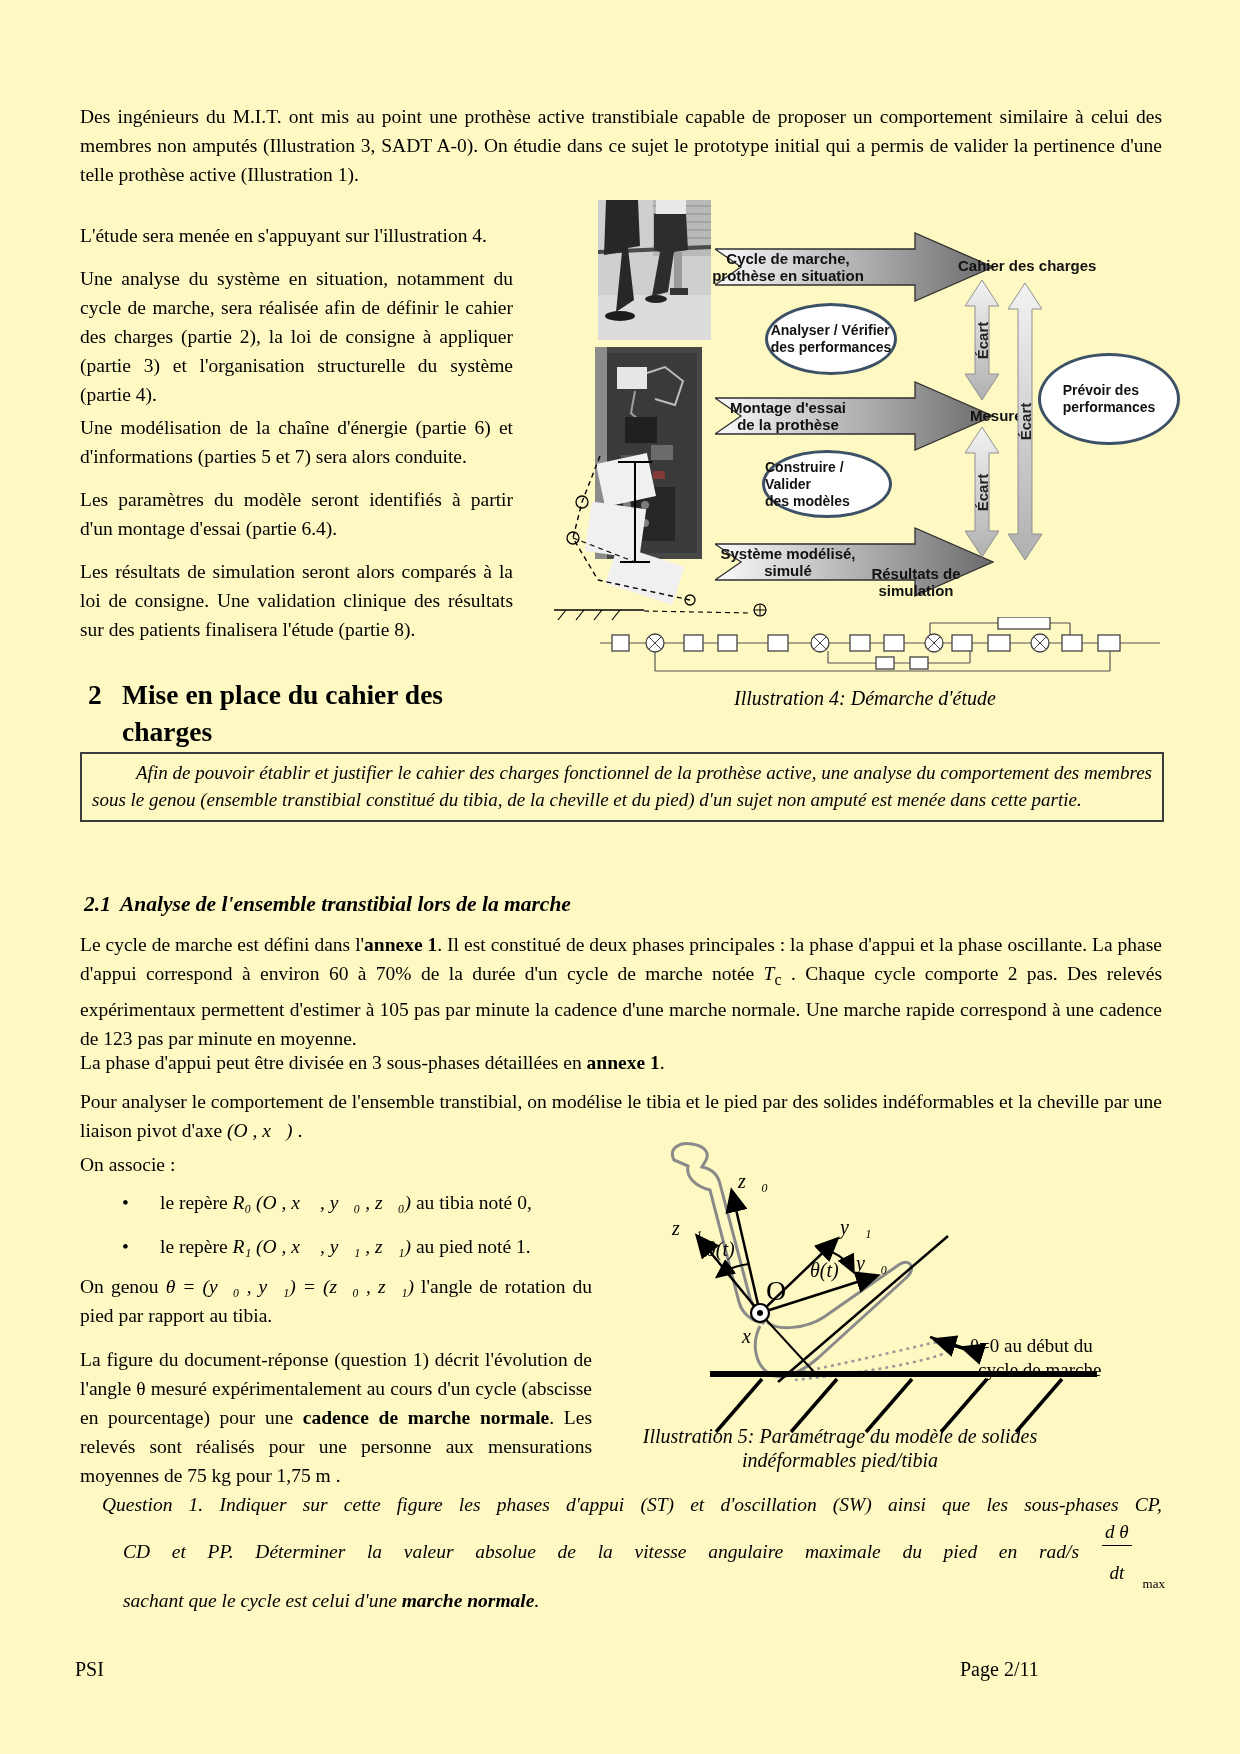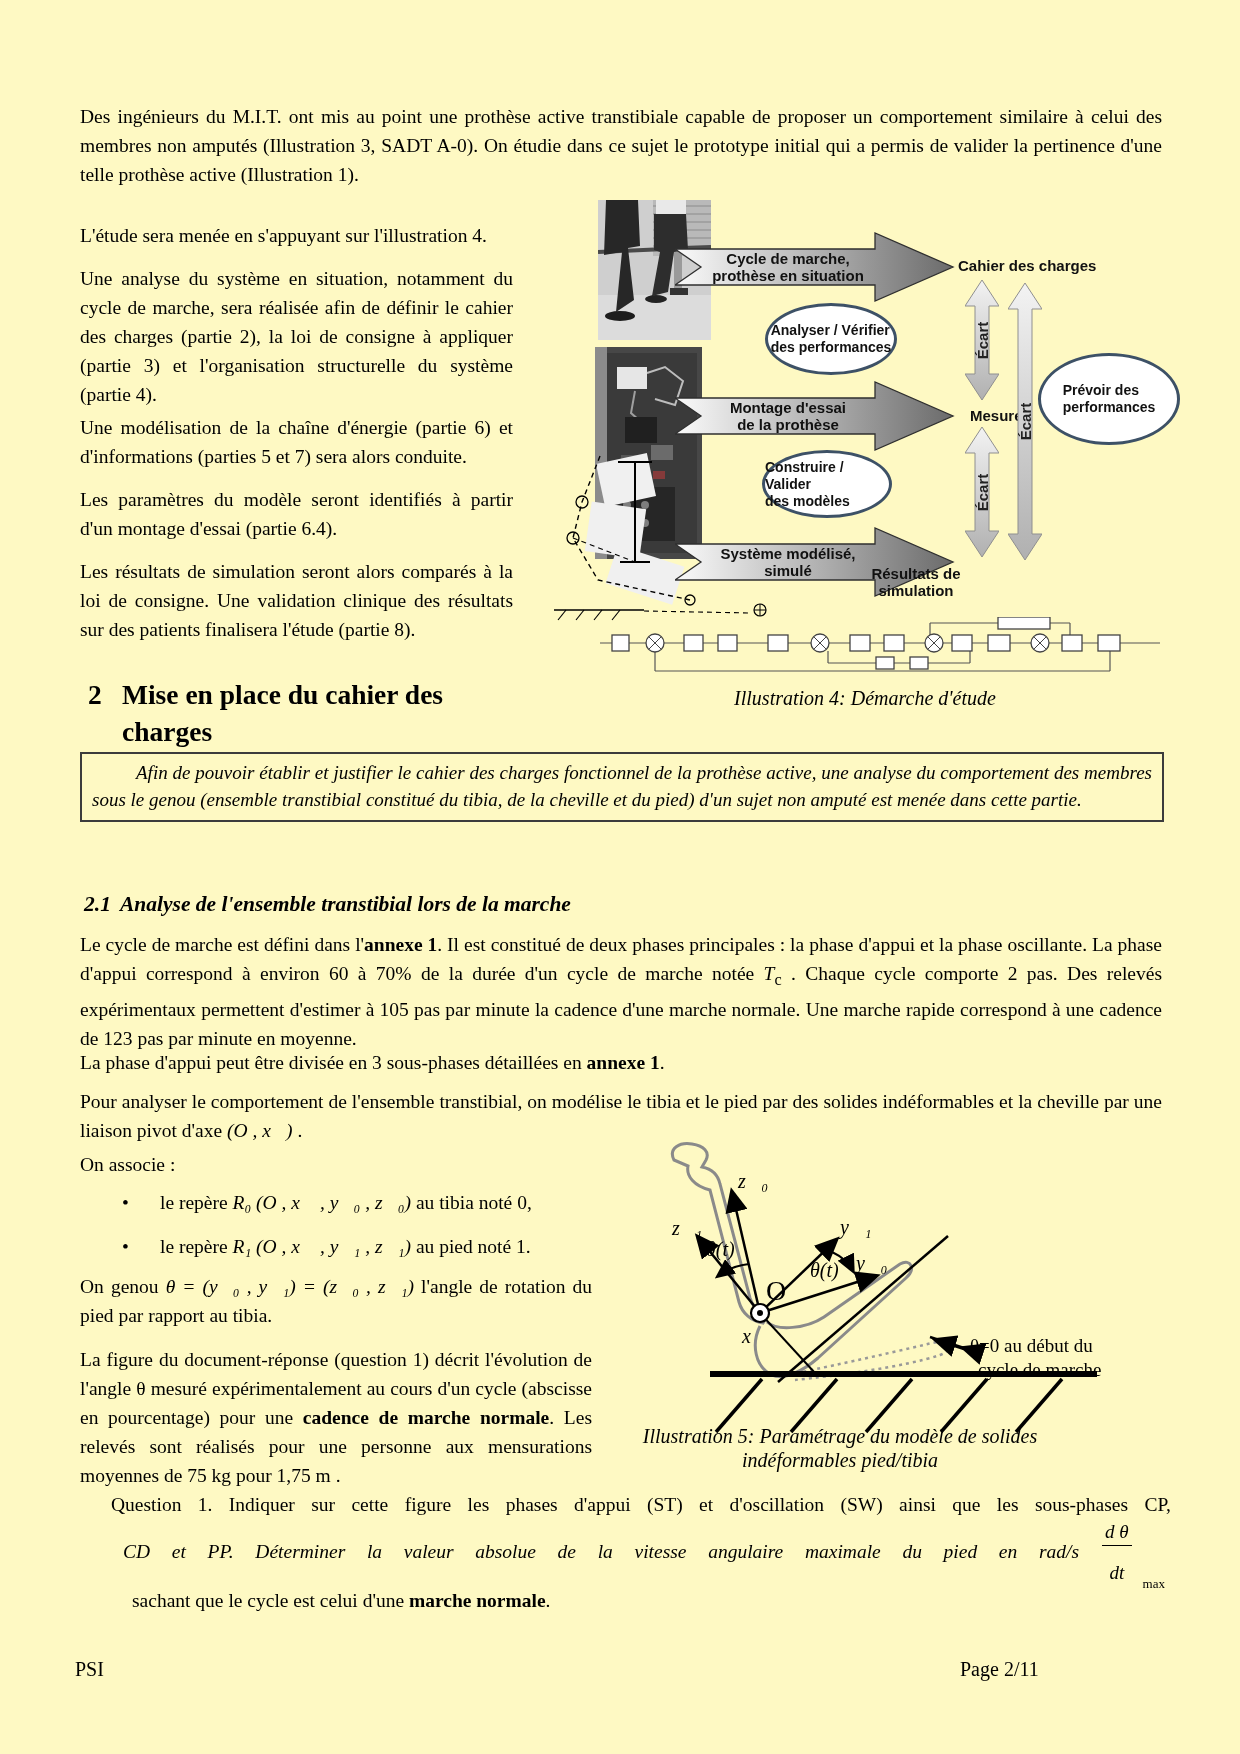--- a/index.html
+++ b/index.html
@@ -13,42 +13,42 @@
   .h2{position:absolute;display:flex;font-weight:bold;font-size:27.5px;line-height:37px;}
   .h2 .num{width:34px;}
   .h21{position:absolute;display:flex;font-weight:bold;font-style:italic;font-size:21.5px;}
   .h21 .num{width:36px;font-style:italic;}
   
   .notebox{position:absolute;left:80px;top:752px;width:1060px;border:2px solid #3c3c3c;
            padding:5px 10px 7px 10px;font-style:italic;font-size:19px;line-height:27px;
            text-align:justify;text-indent:44px;}
   
   .ill4{position:absolute;left:530px;top:195px;width:660px;height:480px;}
-  .barrow{position:absolute;width:280px;height:70px;}
+  .barrow{position:absolute;width:280px;height:70px;padding-left:40px;}
   .barrow-label{position:absolute;left:18px;top:0;width:190px;height:70px;display:flex;
     align-items:center;justify-content:center;text-align:center;
     font-family:"Liberation Sans",sans-serif;font-weight:bold;font-size:15px;line-height:17px;
     color:#111;white-space:pre-line;}
   .ecart{position:absolute;}
   .ecart-label{position:absolute;width:60px;text-align:center;transform:rotate(-90deg);
     font-family:"Liberation Sans",sans-serif;font-weight:bold;font-size:15px;color:#222;}
   .ell{position:absolute;border:3px solid #3d5166;border-radius:50%;background:#fff;
     display:flex;align-items:center;justify-content:center;
     font-family:"Liberation Sans",sans-serif;font-weight:bold;font-size:14px;line-height:17px;
     color:#111;white-space:pre-line;}
   .dlabel{position:absolute;font-family:"Liberation Sans",sans-serif;font-weight:bold;
     font-size:15px;line-height:17px;color:#111;white-space:pre-line;}
   .caption{position:absolute;font-style:italic;font-size:20px;line-height:24px;text-align:center;
     white-space:pre-line;}
   
   .bullet-row{position:absolute;display:flex;font-size:19.5px;}
   .bullet-row .dot{width:38px;text-align:left;padding-left:4px;}
   .mathp{font-style:italic;}
   
-  .qline{position:absolute;font-size:19.5px;line-height:26px;margin-left:9px;}
+  .qline{position:absolute;font-style:italic;font-size:19.5px;line-height:26px;}
   .just{text-align:justify;text-align-last:justify;}
   .q2wrap{position:absolute;display:flex;align-items:center;}
   .q2wrap .qtxt{flex:1;font-style:italic;font-size:19.5px;text-align:justify;text-align-last:justify;margin-right:14px;}
   .absfrac{display:inline-flex;align-items:center;font-style:italic;font-size:19px;line-height:22px;}
   .absfrac .bar{border-left:1.6px solid #000;}
   .absfrac .frac{display:flex;flex-direction:column;align-items:center;padding:3px 8px;}
   .absfrac .num{border-bottom:1.4px solid #000;padding:0 3px 2px 3px;}
   .absfrac .den{padding-top:16px;}
   .absfrac .fsub{align-self:flex-end;font-size:13px;font-style:normal;transform:translate(2px,8px);}
   .footer{position:absolute;font-size:20px;}

